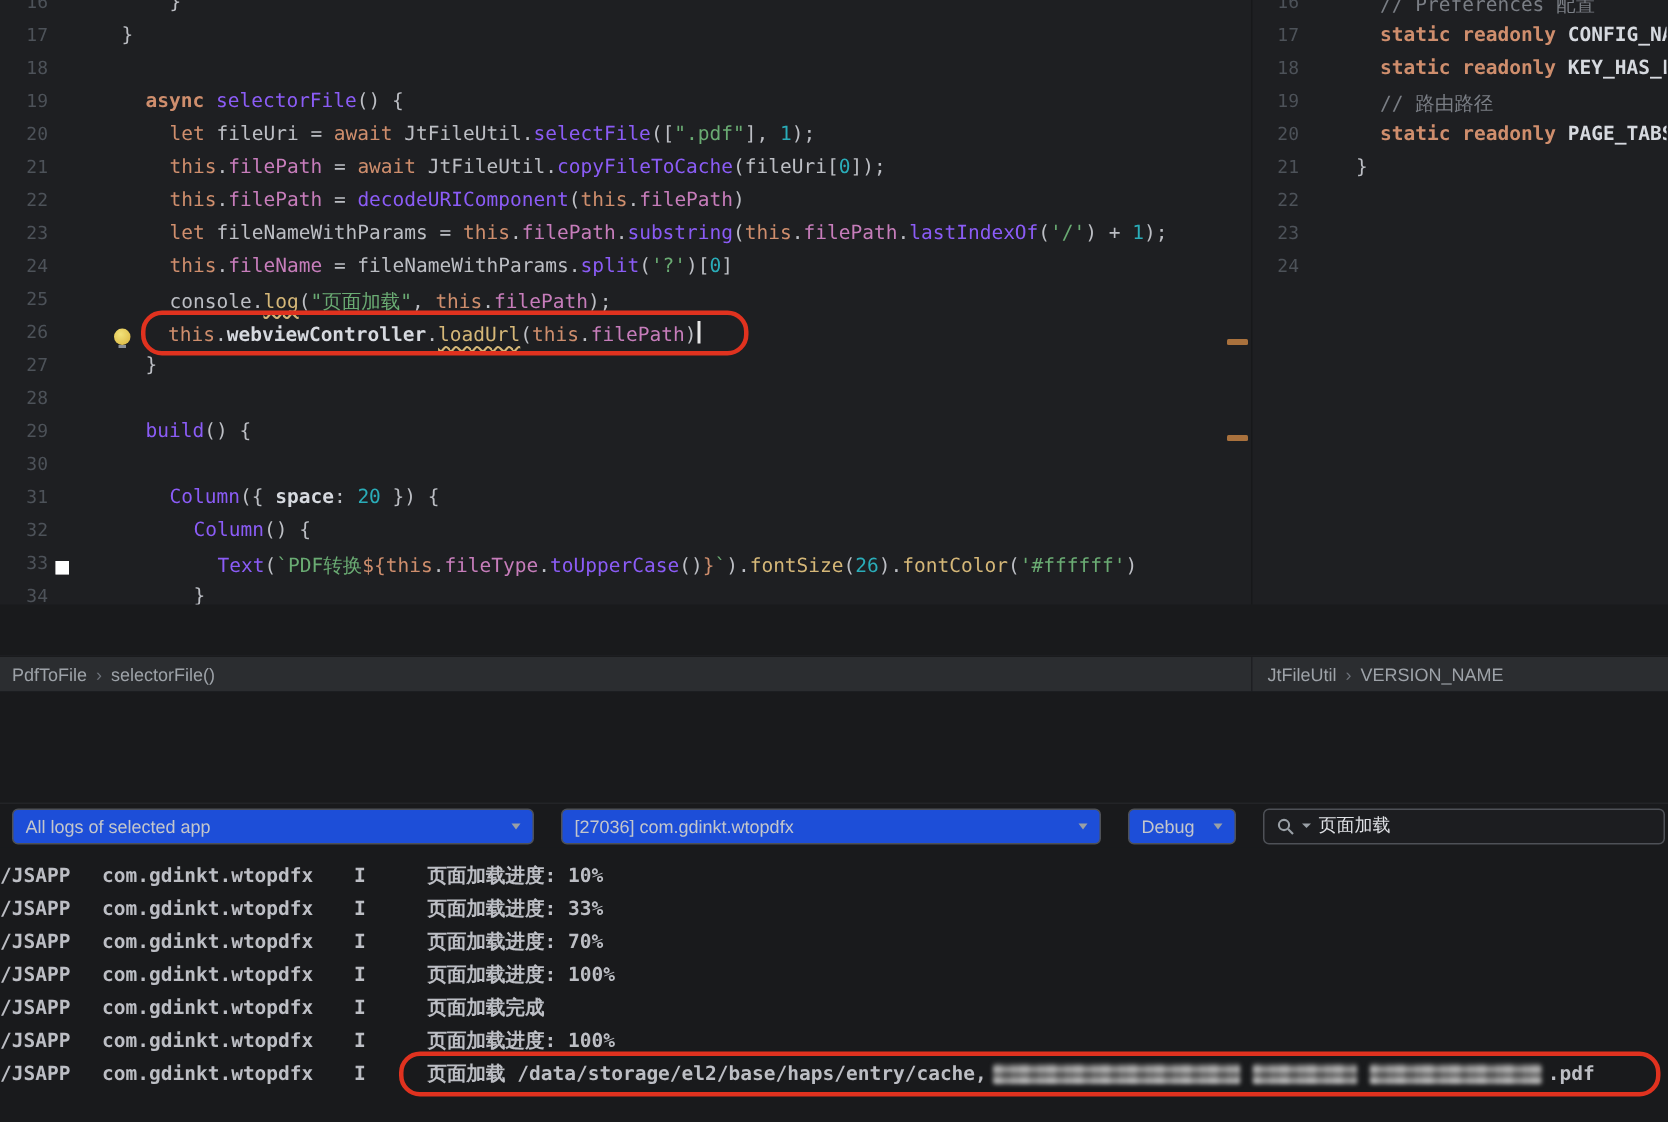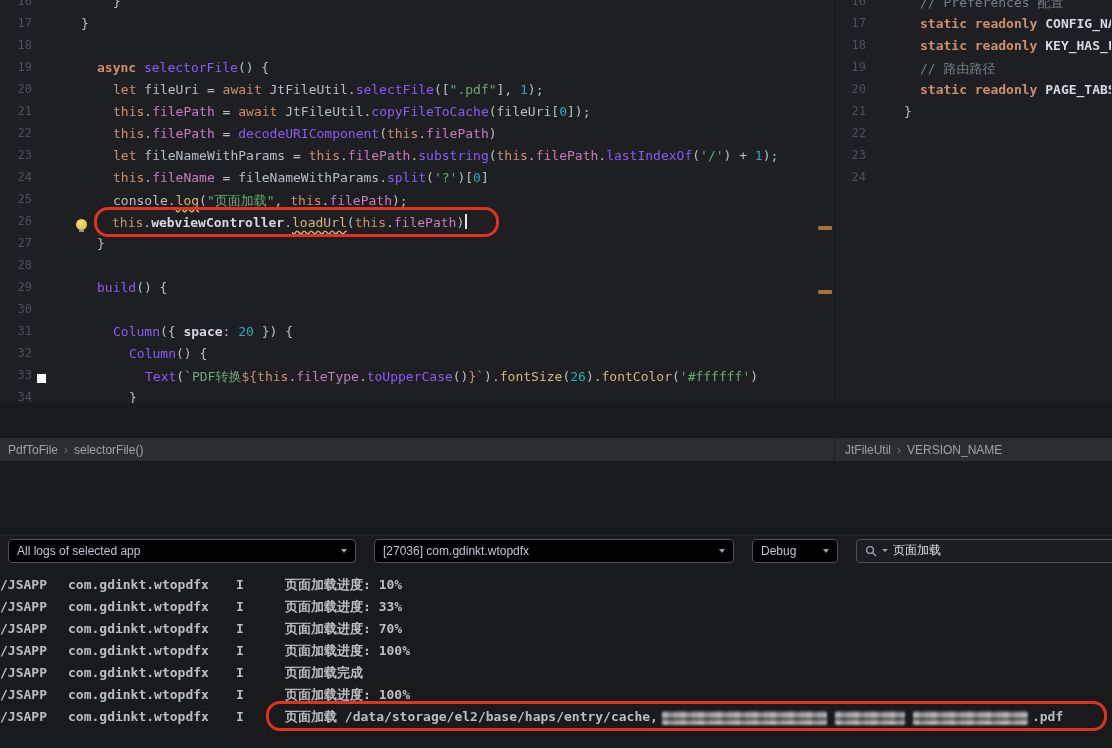--- a/index.html
+++ b/index.html
@@ -46,27 +46,27 @@
                  display:flex; font-size:12px; color:#9da2a8; border-top:1px solid #1a1b1d; }
   .bc-left  { width:835px; display:flex; align-items:center; padding-left:8px; border-right:1px solid #1e1f22; }
   .bc-right { flex:1; display:flex; align-items:center; padding-left:10px; }
   .bc-sep { color:#6e737b; margin:0 6px; }
 
   
   .log-gap { position:absolute; top:461px; left:0; width:1112px; height:74px; background:#191a1c; }
   .log-toolbar { position:absolute; top:535px; left:0; width:1200px; height:30px; display:flex; align-items:center;
                  padding-left:8px; gap:18px; background:#191a1c; border-top:1px solid #232427; }
   .combo { height:24px; border:1px solid #4e5157; border-radius:4px; display:flex; align-items:center;
-           padding:0 8px; color:#c3c6cc; font-size:12px; background:#000000; }
+           padding:0 8px; color:#c3c6cc; font-size:12px; background:#1d4ed8; }
   .combo .lbl { flex:1; white-space:nowrap; overflow:hidden; }
   .chev { width:0; height:0; border-left:3.5px solid transparent; border-right:3.5px solid transparent;
           border-top:4.5px solid #9aa0a6; margin-left:10px; flex:none; }
   .combo-scope   { width:348px; }
   .combo-process { width:360px; }
-  .combo-level   { width:86px; }
+  .combo-level   { width:72px; }
   .searchbox { width:268px; height:24px; border:1px solid #4e5157; border-radius:4px; display:flex;
                align-items:center; padding:0 8px; gap:5px; background:#1c1d20; }
   .searchbox input { background:transparent; border:none; outline:none; color:#dfe1e5; font-size:12px; width:150px;
                      font-family:Liberation Serif, serif; }
   .mini-chev { width:0; height:0; border-left:3px solid transparent; border-right:3px solid transparent;
                border-top:3.5px solid #9aa0a6; flex:none; }
 
   .log-rows { position:absolute; top:574px; left:0; width:1112px; height:174px;
               font-family:"DejaVu Sans Mono","Liberation Mono",monospace; font-size:13px; font-weight:700;
               color:#bcbec4; background:#191a1c; }

